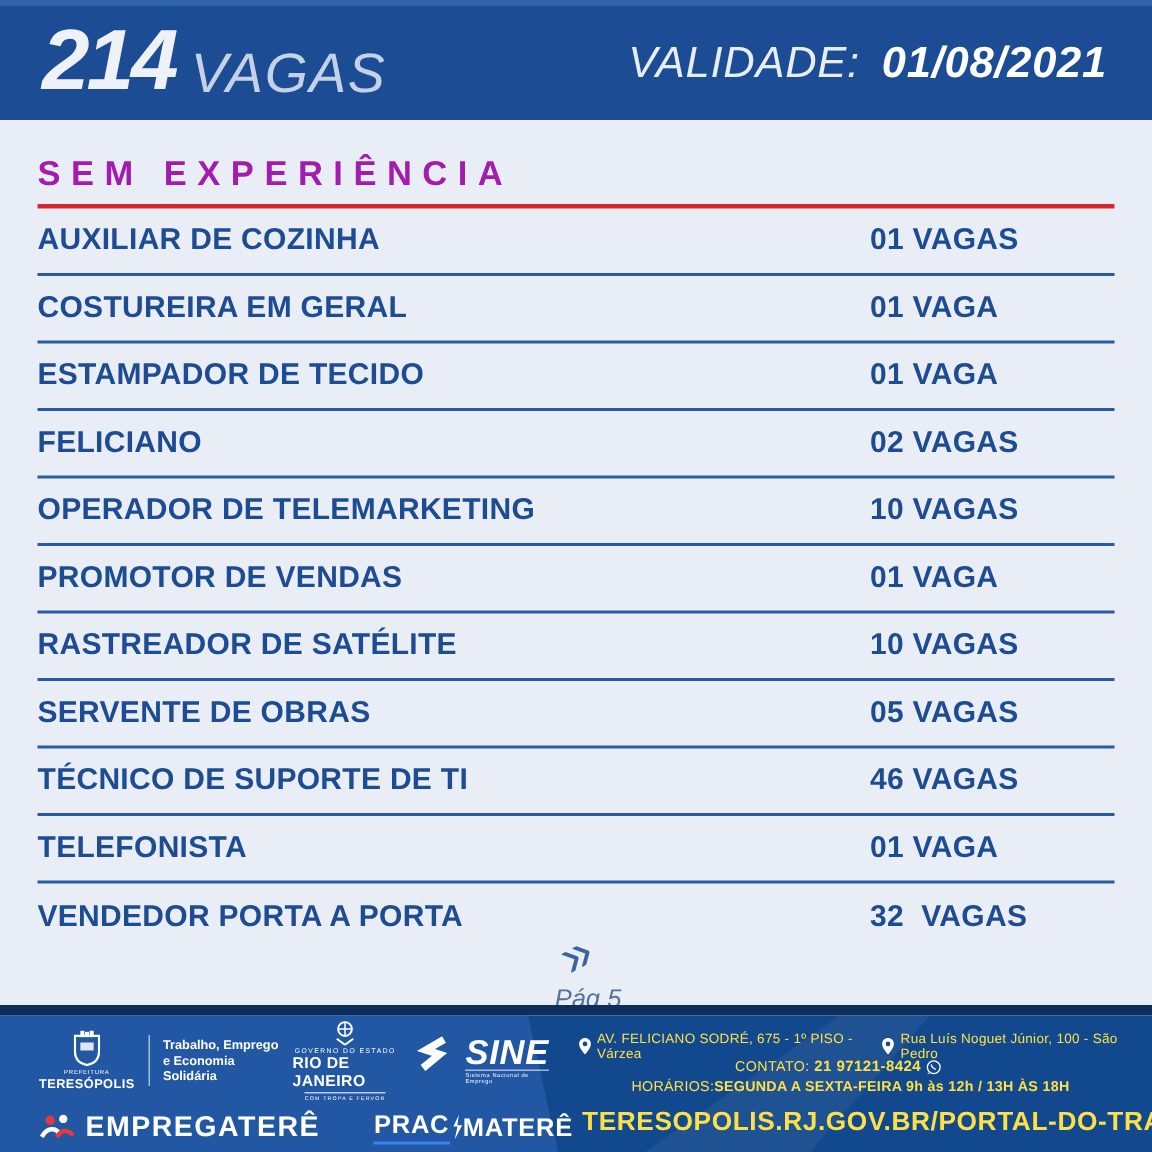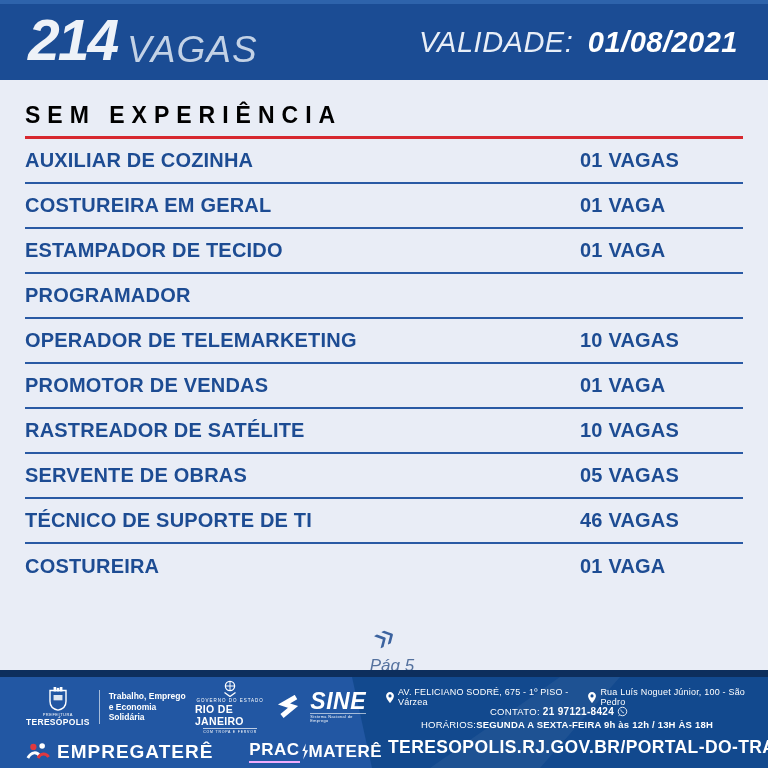--- a/index.html
+++ b/index.html
@@ -24,21 +24,21 @@
   .big-count-label{
     color:#c3d2e6; font-size:37px; font-style:italic; font-weight:400;
     letter-spacing:1px;
   }
   .validity{ color:#fff; font-style:italic; font-size:29px; letter-spacing:.5px; }
   .validity .v-label{ font-weight:400; color:#e8eef7; }
   .validity .v-date{ font-weight:800; margin-left:6px; }
   
   .section-title{
     margin:22px 25px 0 25px;
-    color:#000000; font-size:23px; font-weight:800; letter-spacing:7px;
+    color:#a21caf; font-size:23px; font-weight:800; letter-spacing:7px;
   }
   .red-rule{ margin:7px 25px 0 25px; height:3px; background:#d7282f; }
   
   .job-list{ margin:0 25px; }
   .job-row{
     display:flex; align-items:center; height:45px;
     border-bottom:2.5px solid #2a5aa4;
   }
   .job-row:last-child{ border-bottom:none; }
   .job-name{
@@ -77,29 +77,29 @@
   .tere-small{ font-size:4px; letter-spacing:.5px; margin-top:1px; }
   .tere-name{ font-size:8.5px; font-weight:800; letter-spacing:.3px; }
   .v-divider{ width:1px; height:34px; background:rgba(255,255,255,.6); }
   .secretaria{
     font-size:8.5px; font-weight:700; line-height:1.25; white-space:pre-line; width:88px;
   }
   .rj-logo{ display:flex; flex-direction:column; align-items:center; width:80px; }
   .rj-small{ font-size:4.5px; letter-spacing:1px; margin-top:1px; }
   .rj-name{ font-size:10.5px; font-weight:800; letter-spacing:.3px; }
   .rj-tag{ font-size:3.5px; letter-spacing:.8px; border-top:1px solid rgba(255,255,255,.7); padding-top:1px; margin-top:1px; }
-  .sine-logo{ display:flex; align-items:center; gap:8px; margin-left:2px; }
+  .sine-logo{ display:flex; align-items:flex-start; gap:8px; margin-left:2px; }
   .sine-text-wrap{ display:flex; flex-direction:column; }
   .sine-name{ font-size:23px; font-weight:800; font-style:italic; letter-spacing:.5px; line-height:.9; }
   .sine-sub{ font-size:3.8px; letter-spacing:.4px; border-top:1px solid rgba(255,255,255,.6); margin-top:2px; padding-top:1px; }
   .emprega{ display:flex; align-items:center; gap:7px; }
   .emprega-name{ font-size:19px; font-weight:800; letter-spacing:1px; }
   .prac{ display:flex; align-items:center; font-size:17px; font-weight:800; letter-spacing:.5px; }
-  .prac-left{ border-bottom:2px solid #f0abfc; padding-bottom:1px; }
-  .footer-right{ position:absolute; left:380px; top:0; right:0; height:100%; color:#ffffff; }
+  .prac-left{ border-bottom:2px solid #3b82f6; padding-bottom:1px; }
+  .footer-right{ position:absolute; left:380px; top:0; right:0; height:100%; color:#fde047; }
   .addr-row{ position:absolute; top:10px; left:6px; right:6px; display:flex; justify-content:space-between; }
   .addr{ display:flex; align-items:center; gap:4px; font-size:9px; letter-spacing:.2px; }
   .contact-line{ position:absolute; top:29px; left:0; right:30px; text-align:center; font-size:9.5px; letter-spacing:.3px; display:flex; justify-content:center; align-items:center; gap:3px; }
   .contact-number{ font-weight:800; font-size:10px; }
   .hours-line{ position:absolute; top:42px; left:0; right:14px; text-align:center; font-size:9.5px; letter-spacing:.2px; }
   .hours-value{ font-weight:800; }
   .footer-url{ position:absolute; top:60px; left:8px; font-size:17.5px; font-weight:800; letter-spacing:.4px; white-space:nowrap; }
   .icon{ display:inline-flex; flex:none; }
 </style>
 </head>
@@ -131,21 +131,22 @@
       <span class="job-name">COSTUREIRA EM GERAL</span>
       <span class="job-count">01 VAGA</span>
     </div>
 
     <div class="job-row">
       <span class="job-name">ESTAMPADOR DE TECIDO</span>
       <span class="job-count">01 VAGA</span>
     </div>
 
     <div class="job-row">
-      <span class="job-name">PROGRAMADOR</span>
+      <span class="job-name">FELICIANO</span>
+      <span class="job-count">02 VAGAS</span>
     </div>
 
     <div class="job-row">
       <span class="job-name">OPERADOR DE TELEMARKETING</span>
       <span class="job-count">10 VAGAS</span>
     </div>
 
 
     <div class="job-row">
       <span class="job-name">PROMOTOR DE VENDAS</span>
@@ -161,24 +162,28 @@
       <span class="job-name">SERVENTE DE OBRAS</span>
       <span class="job-count">05 VAGAS</span>
     </div>
 
     <div class="job-row">
       <span class="job-name">TÉCNICO DE SUPORTE DE TI</span>
       <span class="job-count">46 VAGAS</span>
     </div>
 
     <div class="job-row">
-      <span class="job-name">COSTUREIRA</span>
+      <span class="job-name">TELEFONISTA</span>
       <span class="job-count">01 VAGA</span>
     </div>
 
+    <div class="job-row">
+      <span class="job-name">VENDEDOR PORTA A PORTA</span>
+      <span class="job-count">32  VAGAS</span>
+    </div>
   </div>
 
   <div class="pager">
     <span class="pager-chevrons">»</span>
     <div class="pager-label">Pág 5</div>
   </div>
 
   <div class="footer">
     <div class="footer-strip"></div>
     <div class="footer-main">

